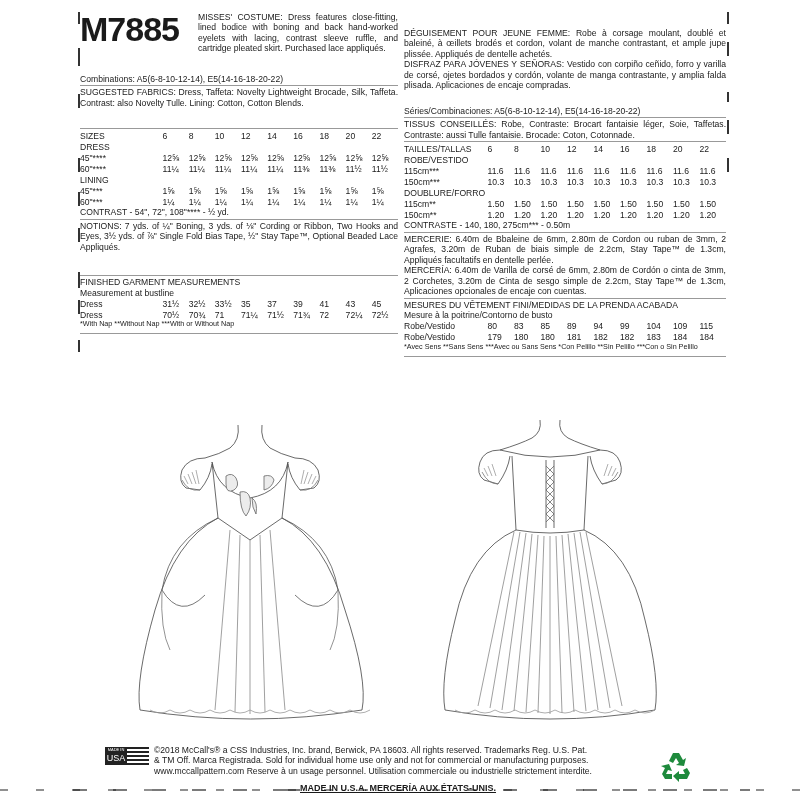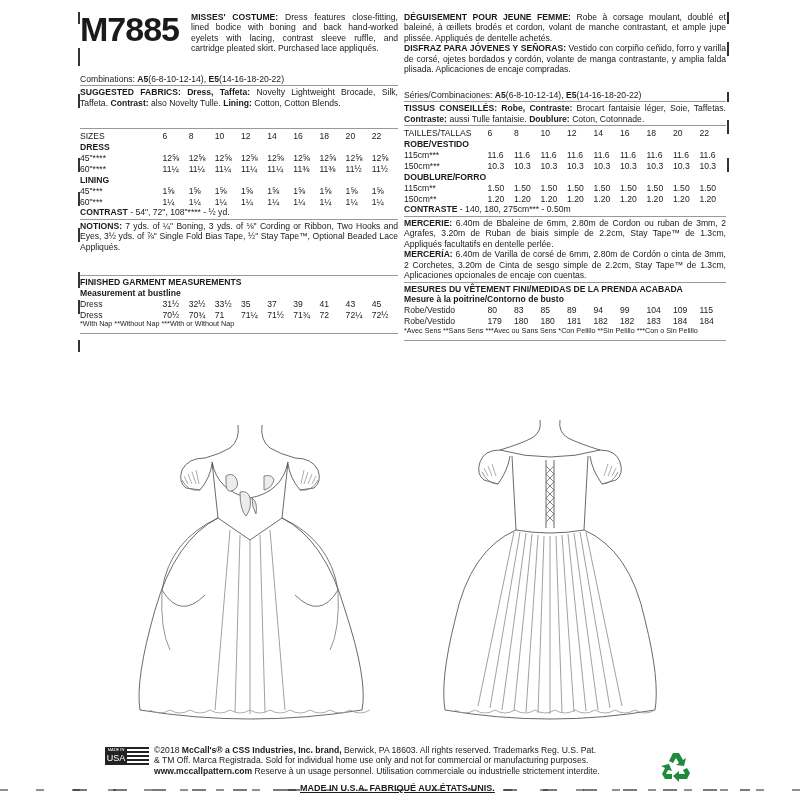--- a/index.html
+++ b/index.html
@@ -1,23 +1,23 @@
 <!DOCTYPE html>
 <html><head>
 <meta charset="utf-8">
 <style>
   * { box-sizing: border-box; margin: 0; padding: 0; }
   html, body { width: 800px; height: 800px; background: #ffffff; overflow: hidden; }
   body { position: relative; font-family: "Liberation Sans", sans-serif; color: #1a1a1a; font-size: 8.6px; line-height: 1.22; }
-  b, .b { font-weight: bold; }
+  b, .b { font-weight: normal; }
   .col { position: absolute; }
   #left { left: 80px; top: 12px; width: 318px; }
-  #right { left: 404px; top: 12px; width: 322px; }
+  #right { left: 404px; top: 28px; width: 322px; }
   .title-wrap { display: flex; align-items: flex-start; }
-  .stylenum { font-size: 34px; font-weight: bold; letter-spacing: -1px; line-height: 30px; margin-right: 12px; margin-top: 2px; }
+  .stylenum { font-size: 34px; font-weight: bold; letter-spacing: -1px; line-height: 30px; margin-right: 19px; margin-top: 2px; }
   .desc { flex: 1; text-align: justify; }
   .para { text-align: justify; }
   .hr { border-top: 1px solid #999; margin: 1px 0; }
   table.yard { width: 100%; border-collapse: collapse; }
   table.yard td { padding: 0; white-space: nowrap; height: 11px; }
   table.yard td.lbl { width: 82px; }
   table.yard td.num { text-align: left; width: 26px; }
   .foot { font-size: 7.2px; }
   .marker { position: absolute; width: 2px; background: #333; }
   #illus { position: absolute; left: 100px; top: 380px; width: 620px; height: 350px; }
@@ -209,21 +209,21 @@
     <b>A5</b><span>(6-8-10-12-14),</span>
     <b>E5</b><span>(14-16-18-20-22)</span>
   </div>
   <div class="hr"></div>
   <div class="para">
     <b>TISSUS CONSEILLÉS:</b>
     <b>Robe, Contraste:</b>
     <span>Brocart fantaisie léger, Soie, Taffetas.</span>
     <b>Contraste:</b>
     <span>aussi Tulle fantaisie.</span>
-    <b>Doublure:</b>
+    <b>Brocade:</b>
     <span>Coton, Cotonnade.</span>
   </div>
   <div class="hr"></div>
   <table class="yard">
     <tbody>
         <tr>
       <td class="lbl">TAILLES/TALLAS</td>
       <td class="num">6</td>
       <td class="num">8</td>
       <td class="num">10</td>
@@ -427,13 +427,13 @@
       <line x1="273" y1="1" x2="300" y2="1"></line>
     <line x1="503" y1="1" x2="517" y2="1"></line>
       <line x1="543" y1="1" x2="557" y2="1"></line>
       <line x1="583" y1="1" x2="597" y2="1"></line>
       <line x1="623" y1="1" x2="637" y2="1"></line>
       <line x1="663" y1="1" x2="677" y2="1"></line>
       <line x1="703" y1="1" x2="717" y2="1"></line>
       <line x1="740" y1="1" x2="750" y2="1"></line>
   </g>
 </svg>
-<div class="madein">MADE IN U.S.A.  FABRIQUÉ AUX ÉTATS-UNIS.</div>
+<div class="madein">MADE IN U.S.A.  MERCERÍA AUX ÉTATS-UNIS.</div>
 
 </body></html>

